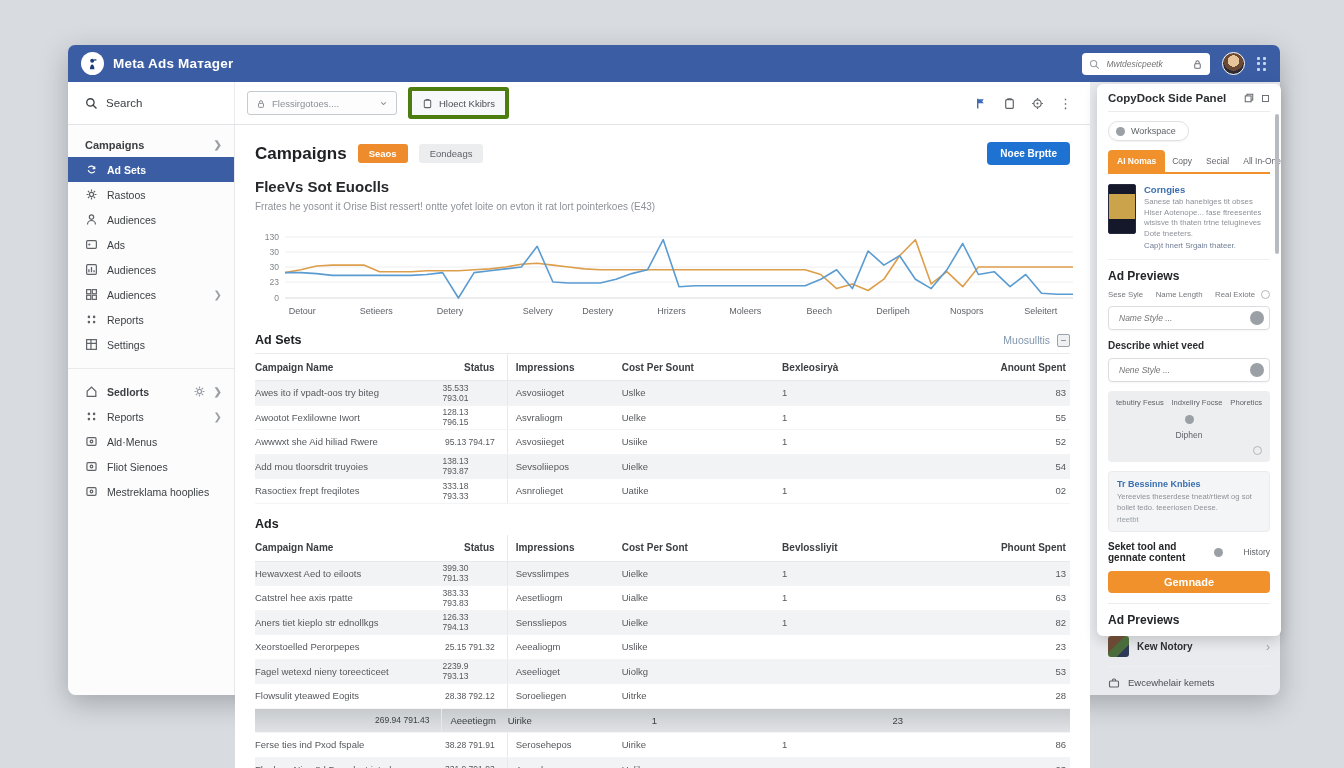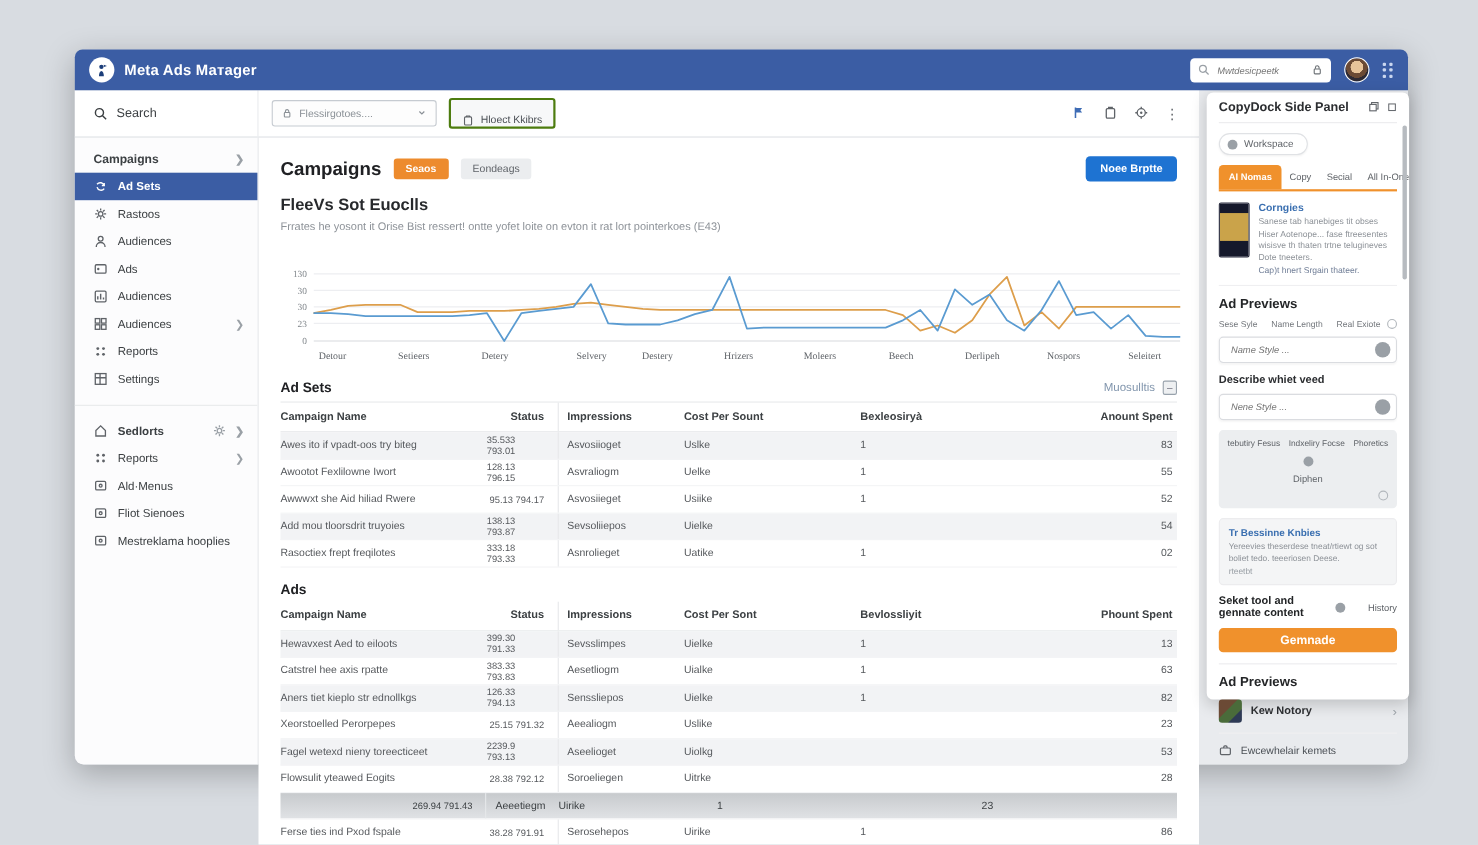--- a/index.html
+++ b/index.html
@@ -13,21 +13,21 @@
   .topsearch{margin-left:auto;width:128px;height:22px;background:#fff;border-radius:4px;display:flex;align-items:center;padding:0 7px;box-sizing:border-box;gap:5px;}
   .topsearch input{border:none;outline:none;flex:1;min-width:0;font-size:8.5px;color:#555;font-style:italic;font-family:inherit;background:transparent;}
   .avatar{width:23px;height:23px;border-radius:50%;margin-left:12px;background:radial-gradient(circle at 50% 38%,#e8c49a 0 34%,#6b4a35 35% 58%,#2e2a33 59% 100%);border:1.5px solid #fff;box-sizing:border-box;}
   .gridicon{margin-left:12px;display:grid;grid-template-columns:4px 4px;grid-gap:2.5px;}
   .gridicon i{width:3px;height:3px;background:#c9d6ef;border-radius:1px;}
   
   .toolbar{position:absolute;left:68px;top:82px;width:1022px;height:43px;background:#fff;border-bottom:1px solid #e2e4e8;display:flex;align-items:center;box-sizing:border-box;z-index:4;}
   .tsearch{width:167px;flex:0 0 167px;display:flex;align-items:center;gap:8px;padding-left:17px;box-sizing:border-box;font-size:11.5px;color:#3c4043;height:100%;border-right:1px solid #e9ebee;}
   .tdrop{margin-left:12px;width:150px;height:24px;border:1px solid #c6cbd1;border-radius:3px;display:flex;align-items:center;gap:6px;padding:0 8px;box-sizing:border-box;font-size:9.5px;color:#8a9096;background:#fdfdfd;}
   .tdrop .lbl{flex:1;}
-  .tbtn{margin-left:11px;height:24px;border:2px solid #4d7c0f;border-radius:3px;display:flex;align-items:flex-end;gap:6px;padding:0 10px;font-size:9.5px;color:#4a4f55;background:#f7f8f9;}
+  .tbtn{margin-left:11px;height:24px;border:4px solid #4d7c0f;border-radius:3px;display:flex;align-items:center;gap:6px;padding:0 10px;font-size:9.5px;color:#4a4f55;background:#f7f8f9;}
   .ticons{margin-left:auto;display:flex;align-items:center;gap:15px;padding-right:18px;}
   .kebab{color:#5f6368;font-size:13px;line-height:1;}
   
   .sidebar{position:absolute;left:68px;top:125px;width:167px;height:570px;background:#fcfcfd;border-right:1px solid #e6e8ea;box-sizing:border-box;padding-top:7px;z-index:3;border-radius:0 0 0 8px;}
   .sitem{height:25px;display:flex;align-items:center;gap:9px;padding:0 12px 0 17px;font-size:10.5px;color:#3c4043;cursor:default;}
   .sitem .si{width:13px;display:flex;justify-content:center;color:#5f6368;}
   .sitem.noicon{padding-left:17px;font-weight:bold;font-size:11px;}
   .sitem.active{background:#3b5da4;color:#fff;font-weight:bold;}
   .sitem.active .si{color:#fff;}
   .sitem .chev{margin-left:auto;color:#9aa0a6;font-size:10px;}
@@ -38,21 +38,21 @@
   .content{position:absolute;left:235px;top:125px;width:855px;height:643px;background:#fff;box-sizing:border-box;padding:0 20px;overflow:hidden;z-index:3;}
   .chead{display:flex;align-items:center;margin-top:17px;}
   .ctitle{font-size:17px;font-weight:bold;color:#202124;}
   .badge{font-size:9.5px;padding:4px 11px;border-radius:3px;margin-left:11px;}
   .badge.orange{background:#ed8b2d;color:#fff;font-weight:bold;}
   .badge.gray{background:#ebedef;color:#5f6368;}
   .cbtn{margin-left:auto;background:#1e73d2;color:#fff;font-size:10px;font-weight:bold;padding:6px 13px;border-radius:4px;border:none;font-family:inherit;}
   .csub{font-size:15px;font-weight:bold;color:#27292c;margin-top:13px;}
   .cdesc{font-size:10px;color:#8d9298;margin-top:6px;}
   
-  .chart{position:relative;margin-top:28px;height:90px;font-family:Liberation Serif, serif;}
+  .chart{position:relative;margin-top:16px;height:90px;}
   .ylab{position:absolute;left:0;width:24px;text-align:right;font-size:8.5px;color:#80868b;}
   .plot{position:absolute;left:30px;top:2px;right:0;height:70px;}
   .xlab{position:absolute;top:78px;font-size:9px;color:#5f6368;transform:translateX(-50%);white-space:nowrap;}
   
   .sect-head{display:flex;align-items:center;margin-top:15px;padding-bottom:6px;border-bottom:1px solid #e8eaec;}
   .sect-title{font-size:12.5px;font-weight:bold;color:#202124;}
   .sect-action{margin-left:auto;font-size:10.5px;color:#8296ad;display:flex;gap:7px;align-items:center;}
   .mini-box{width:13px;height:13px;border:1.5px solid #98a2ac;border-radius:2px;background:#eef0f2;color:#667;font-size:9px;line-height:11px;text-align:center;box-sizing:border-box;}
   .trow{display:grid;grid-template-columns:23% 8% 14% 16% 19% 20%;align-items:stretch;height:23.5px;font-size:9.5px;color:#55585c;border-bottom:1px solid #f3f4f6;}
   .trow>div{display:flex;align-items:center;}

